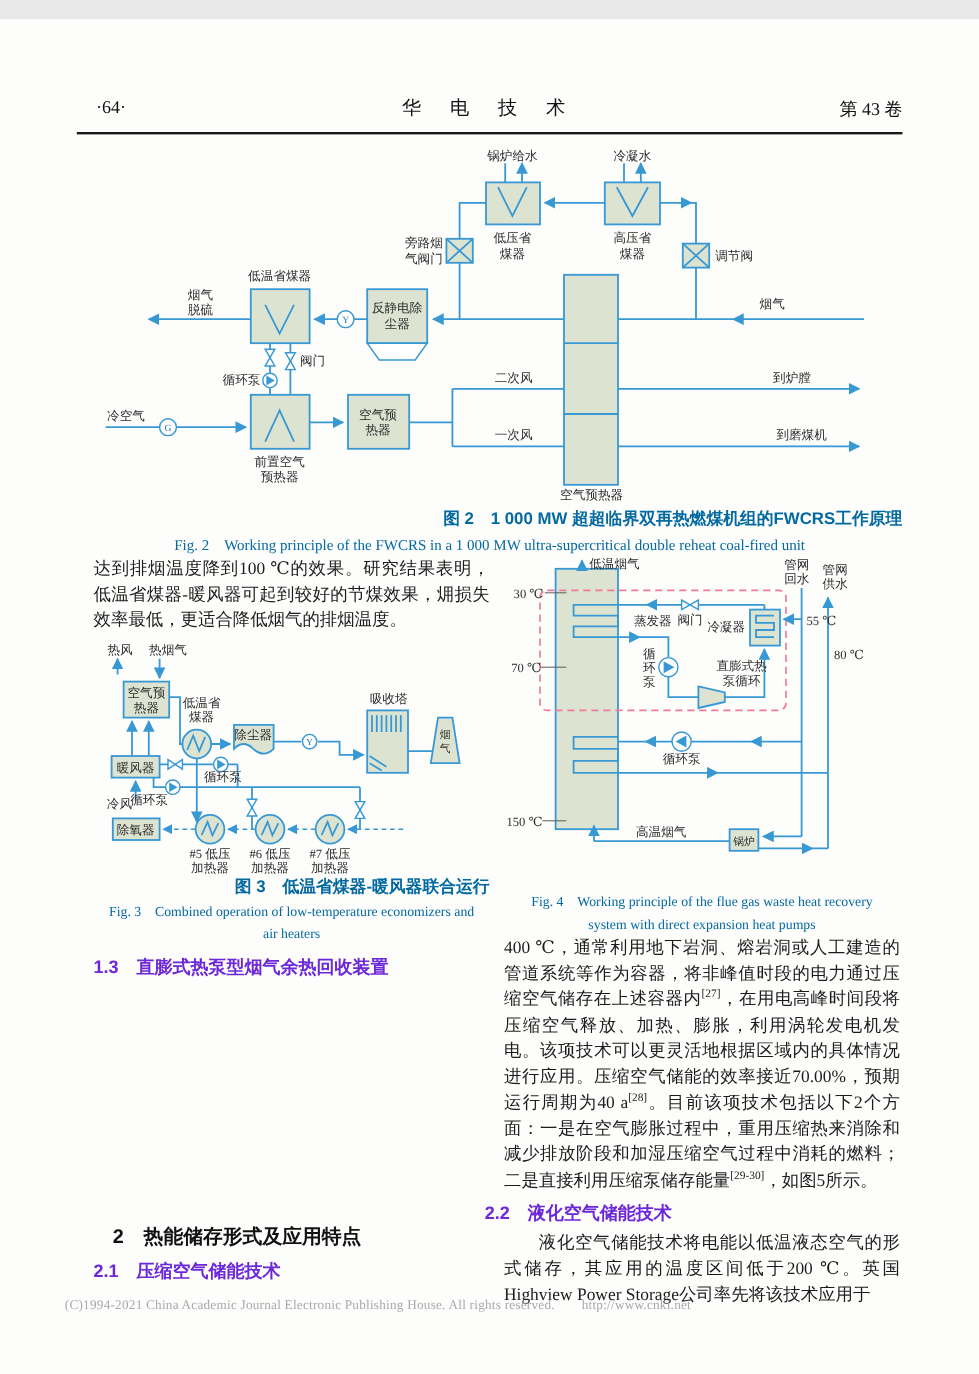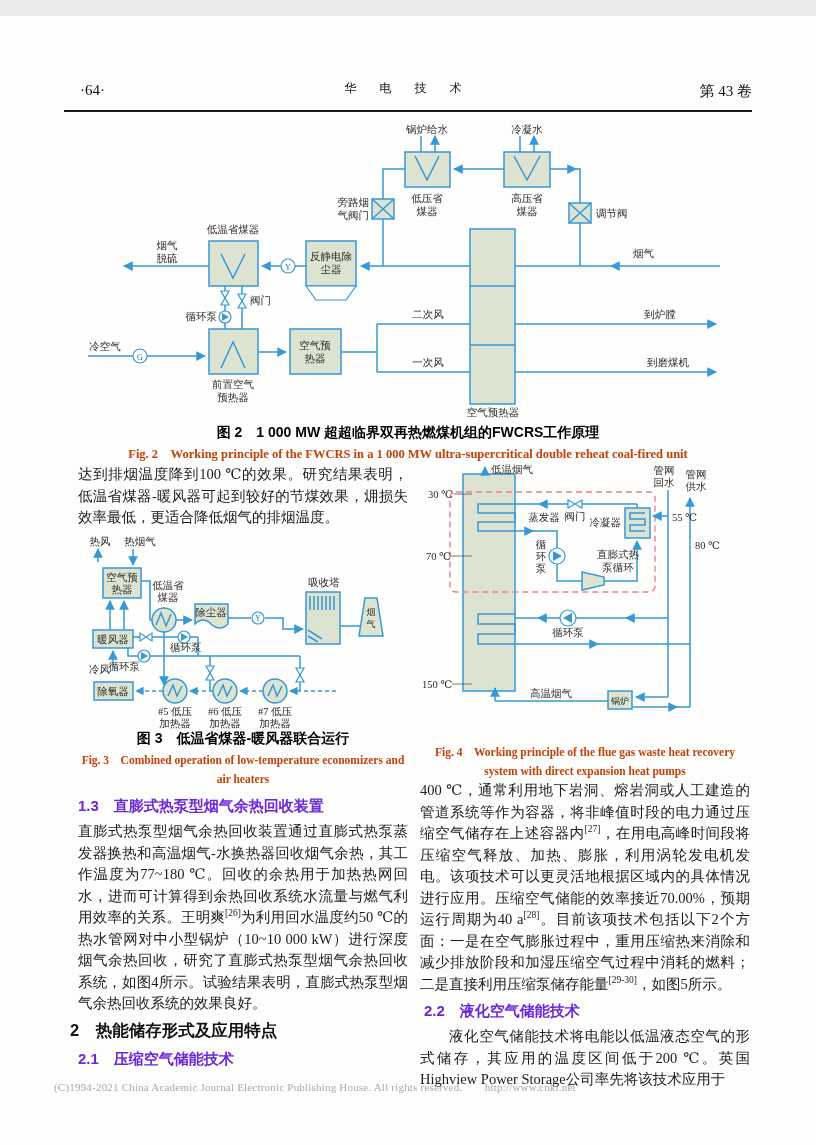--- a/index.html
+++ b/index.html
@@ -1,26 +1,26 @@
 <!DOCTYPE html>
 <html><head>
 <meta charset="utf-8">
 <style>
   html,body{margin:0;padding:0;background:#e9e9e9;}
   .page{position:relative;width:816px;height:1145px;background:#fdfdfc;margin:16px auto;
         font-family:"Liberation Serif","DejaVu Serif",serif;color:#1d1d1d;overflow:hidden;}
   .abs{position:absolute;}
   
   .hdr{font-size:15px;color:#111;}
-  .hdr-center{letter-spacing:10px;font-size:12px;}
+  .hdr-center{letter-spacing:10px;font-size:16px;}
   .rule{position:absolute;left:64px;top:94px;width:688px;height:2px;background:#1a1a1a;}
   
   .capzh{font-family:"Liberation Sans","DejaVu Sans",sans-serif;font-weight:bold;
-         font-size:14px;text-align:center;color:#000000;}
-  .capen{font-weight:bold;font-size:11.5px;text-align:center;color:#c2410c;line-height:19px;}
+         font-size:14px;text-align:right;color:#0369a1;}
+  .capen{font-weight:normal;font-size:11.5px;text-align:center;color:#0369a1;line-height:19px;}
   
   .para{font-size:14.5px;line-height:21.5px;text-align:justify;text-justify:inter-ideograph;color:#1b1b1b;}
   .indent{text-indent:2em;}
   .h3{font-family:"Liberation Sans","DejaVu Sans",sans-serif;font-weight:bold;font-size:15px;color:#6d28d9;}
   .h2{font-family:"Liberation Sans","DejaVu Sans",sans-serif;font-weight:bold;font-size:16.5px;color:#111;}
   sup{font-size:9.5px;line-height:0;}
   .footer{font-size:11px;color:#a9a9ad;letter-spacing:.2px;}
   
   svg{display:block;}
   .p{stroke:#3798d4;stroke-width:1.5;fill:none;}
@@ -263,23 +263,22 @@
     </g>
   </svg>
 
   <div class="abs capzh" style="left:78px;top:714px;width:330px;">图 3　低温省煤器-暖风器联合运行</div>
   <div class="abs capen" style="left:66px;top:735px;width:354px;">
     <div>Fig. 3　Combined operation of low-temperature economizers and</div>
     <div>air heaters</div>
   </div>
 
   <div class="abs h3" style="left:78px;top:781px;width:330px;">1.3　直膨式热泵型烟气余热回收装置</div>
-  <div class="abs para rich" style="left:78px;top:805px;width:330px;">直膨式热泵型烟气余热回收装置通过直膨式热泵蒸发器换热和高温烟气-水换热器回收烟气余热，其工作温度为77~180 ℃。回收的余热用于加热热网回水，进而可计算得到余热回收系统水流量与燃气利用效率的关系。王明爽<sup>[26]</sup>为利用回水温度约50 ℃的热水管网对中小型锅炉（10~10 000 kW）进行深度烟气余热回收，研究了直膨式热泵型烟气余热回收系统，如图4所示。试验结果表明，直膨式热泵型烟气余热回收系统的效果良好。</div>
-
-  <div class="abs h2" style="left:70px;top:1004px;width:330px;">2　热能储存形式及应用特点</div>
+
+  <div class="abs h2" style="left:94px;top:1004px;width:330px;">2　热能储存形式及应用特点</div>
   <div class="abs h3" style="left:78px;top:1034px;width:330px;">2.1　压缩空气储能技术</div>
 
   <svg class="abs" style="left:420px;top:448px;" width="335" height="252" viewBox="0 0 335 252">
     <defs>
       <marker id="ar4" viewBox="0 0 10 10" refX="9" refY="5" markerWidth="6.5" markerHeight="6.5" orient="auto">
         <path d="M0,0L10,5L0,10z" fill="#3798d4"></path>
       </marker>
     </defs>
     <g>
       <rect class="bx" x="43" y="10" width="52" height="217"></rect>
@@ -354,18 +353,18 @@
       <text class="sl m s9" x="200" y="240">锅炉</text>
     </g>
   </svg>
 
   <div class="abs capen" style="left:412px;top:727px;width:346px;">
     <div>Fig. 4　Working principle of the flue gas waste heat recovery</div>
     <div>system with direct expansion heat pumps</div>
   </div>
 
   <div class="abs para rich" style="left:420px;top:764px;width:330px;">400 ℃，通常利用地下岩洞、熔岩洞或人工建造的管道系统等作为容器，将非峰值时段的电力通过压缩空气储存在上述容器内<sup>[27]</sup>，在用电高峰时间段将压缩空气释放、加热、膨胀，利用涡轮发电机发电。该项技术可以更灵活地根据区域内的具体情况进行应用。压缩空气储能的效率接近70.00%，预期运行周期为40 a<sup>[28]</sup>。目前该项技术包括以下2个方面：一是在空气膨胀过程中，重用压缩热来消除和减少排放阶段和加湿压缩空气过程中消耗的燃料；二是直接利用压缩泵储存能量<sup>[29-30]</sup>，如图5所示。</div>
-  <div class="abs h3" style="left:424px;top:986px;width:330px;">2.2　液化空气储能技术</div>
+  <div class="abs h3" style="left:404px;top:986px;width:330px;">2.2　液化空气储能技术</div>
   <div class="abs para indent" style="left:420px;top:1010px;width:330px;">液化空气储能技术将电能以低温液态空气的形式储存，其应用的温度区间低于200 ℃。英国Highview Power Storage公司率先将该技术应用于</div>
 
   <div class="abs footer" style="left:54px;top:1064px;width:730px;">(C)1994-2021 China Academic Journal Electronic Publishing House. All rights reserved.　　http://www.cnki.net</div>
 
 </div>
 
 </body></html>

